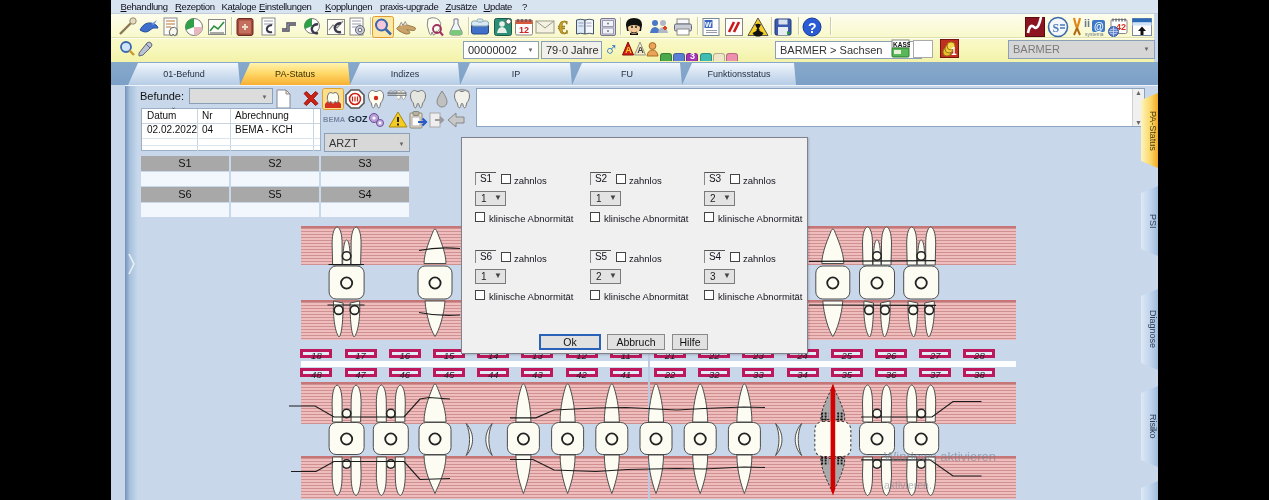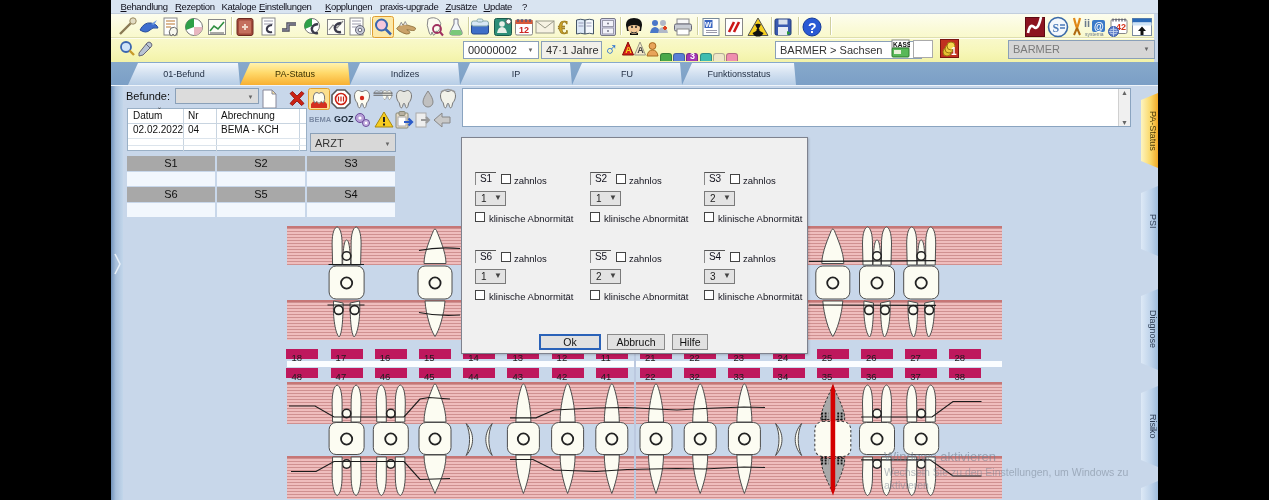--- a/index.html
+++ b/index.html
@@ -18,26 +18,26 @@
 .ic2 svg{width:18px;height:18px;}
 .combo{position:absolute;background:#fff;border:1px solid #8aa0b8;font-size:11px;color:#2c2c2c;}
 .combo .tx{position:absolute;left:4px;top:2px;white-space:nowrap;}
 .chev{position:absolute;right:1px;top:1px;bottom:1px;width:13px;color:#666;font-size:6px;
  text-align:center;line-height:15px;}
 #tabrow{left:0;top:62px;width:1047px;height:23px;background:linear-gradient(180deg,#87a9cb,#7b9fc6);}
 .tab{position:absolute;top:1px;height:22px;font-size:9px;color:#1f2c40;text-align:center;line-height:22px;
  background:linear-gradient(180deg,#f2f7fc 0%,#d5e2f1 45%,#b6cde6 100%);
  clip-path:polygon(10px 0,calc(100% - 2px) 0,100% 100%,0 100%);}
 .tabsel{background:linear-gradient(180deg,#fff3ae 0%,#ffd96a 45%,#f8b032 100%);color:#3a3000;}
-#content{left:0;top:85px;width:1047px;height:415px;background:#c8d7ea;border-top:1px solid #eef4fa;}
+#content{left:14px;top:85px;width:1047px;height:415px;background:#c8d7ea;border-top:1px solid #eef4fa;}
 .band{position:absolute;left:176px;width:715px;
  background:repeating-linear-gradient(180deg,#cf9090 0px,#cf9090 1px,#efbdbd 1px,#efbdbd 3px);
  border-top:2px solid #c67676;}
-.numbox{position:absolute;width:32px;height:9px;background:#e3edf9;border:5px solid #be185d;
- font-size:9.5px;color:#1c1c1c;text-align:left;line-height:8px;}
+.numbox{position:absolute;width:32px;height:9px;background:#e3edf9;border:3px solid #be185d;
+ font-size:9.5px;color:#1c1c1c;text-align:center;line-height:8px;font-style:italic;}
 .gbx{position:absolute;font-size:9.5px;color:#14141e;}
 .cbx{position:absolute;width:10px;height:10px;background:#fff;border:1px solid #444;}
 .dlgsel{position:absolute;width:31px;height:15px;background:#e3e3e3;border:1px solid #7a7a7a;
  font-size:10px;color:#1c1c1c;}
 .dlgsel .v{position:absolute;left:5px;top:1px;}
 .dlgsel .c{position:absolute;right:3px;top:1px;font-size:8px;color:#444;}
 .btn{position:absolute;height:16px;background:#e1e1e1;border:1px solid #8a8a8a;
  font-size:10.5px;color:#111;text-align:center;line-height:14px;}
 .rtab{position:absolute;left:1030px;width:17px;color:#2c3b52;font-size:9px;
  background:linear-gradient(90deg,#dde9f6 0%,#bdd2ea 60%,#9fbcdc 100%);
@@ -262,21 +262,21 @@
         </svg></div>
       <div class="ic2" style="left:26px;top:2px"><svg viewBox="0 0 18 18">
           <path d="M2,13 L10,3 q2,-2 4,0 q2,2 0,4 L6,15 l-4,1 Z" fill="#b8c4d4" stroke="#667"></path>
           <path d="M9,4 l4,4" stroke="#667"></path>
         </svg></div>
       <div class="combo" style="left:352px;top:3px;width:76px;height:18px">
         <span class="tx">00000002</span>
         <span class="chev">▼</span>
       </div>
       <div class="combo" style="left:430px;top:3px;width:61px;height:18px;background:#f2f0ea">
-        <span class="tx">47·1 Jahre</span>
+        <span class="tx">79·0 Jahre</span>
       </div>
       <div class="ab" style="left:493px;top:0px;width:20px;height:20px;font-size:19px;font-weight:bold;color:#2a6fd4">♂</div>
       <div class="ab" style="left:511px;top:3px;width:12px;height:16px"><svg width="12" height="16">
           <path d="M6,1 L11.5,14 H0.5 Z" fill="#d42018" stroke="#8a0a08"></path>
           <text x="3.2" y="12" font-size="9" fill="#f8d020" font-family="Liberation Sans" font-weight="bold">A</text>
         </svg></div>
       <div class="ab" style="left:523px;top:3px;width:12px;height:16px"><svg width="12" height="16">
           <path d="M6,1 L11.5,14 H0.5 Z" fill="#f2e8c8" stroke="#998"></path>
           <text x="3.2" y="12" font-size="9" fill="#444" font-family="Liberation Sans" font-weight="bold">A</text>
         </svg></div>
@@ -597,21 +597,20 @@
       <path d="M698,261.3 L825,260.6" fill="none" stroke="#1c1c1c" stroke-width="1.2"></path>
       <path d="M698,305 L825,305.4" fill="none" stroke="#1c1c1c" stroke-width="1.2"></path>
       <path d="M178,406 L204,406 L223,417 L293,417 L309,399 L318,397.5 L339,399" fill="none" stroke="#1c1c1c" stroke-width="1.2"></path>
       <path d="M180,471.5 L205,471.5 L223,461.5 L293,461.5 L309,479.5 L339,478.5" fill="none" stroke="#1c1c1c" stroke-width="1.2"></path>
       <path d="M399,417.8 L425,417.8 L443,410 L485,408 L515,407.5 L566,410 L593,408.5 L633,407 L654,407.5" fill="none" stroke="#1c1c1c" stroke-width="1.2"></path>
       <path d="M399,459.5 L422,459.5 L443,470 L485,471.5 L516,469.5 L566,468.5 L593,469 L633,467 L654,467.5" fill="none" stroke="#1c1c1c" stroke-width="1.2"></path>
       <path d="M750,417 L821,417 L842,401.5 L870.5,401.5" fill="none" stroke="#1c1c1c" stroke-width="1.2"></path>
       <path d="M750,459.8 L819,459.8 L842,476 L870.5,476" fill="none" stroke="#1c1c1c" stroke-width="1.2"></path>
     </svg>
     <div class="ab" style="left:773px;top:449px;color:rgba(116,128,144,.6);font-size:13px;">Windows aktivieren</div>
-<div class="ab" style="left:773px;top:466px;color:rgba(116,128,144,.5);font-size:10.5px;">Wechseln Sie zu den Einstellungen, um Windows zu</div>
 <div class="ab" style="left:773px;top:479px;color:rgba(116,128,144,.5);font-size:10.5px;">aktivieren.</div>
     <div class="ab" style="left:350px;top:137px;width:347px;height:217px;background:#f0f0f0;border:1px solid #7e828e;box-shadow:1px 1px 2px rgba(0,0,0,.18)">
       <div class="ab" style="left:13px;top:34px;width:110px;height:76px">
         <div class="ab" style="left:0;top:0;width:21px;height:13px;border-top:1.5px solid #555;border-left:1px solid #888;font-size:10px;color:#14141e;text-align:center">S1</div>
         <div class="cbx" style="left:26px;top:2px"></div>
         <div class="gbx" style="left:39px;top:3px">zahnlos</div>
         <div class="dlgsel" style="left:0;top:19px">
           <span class="v">1</span>
           <span class="c">▼</span>
         </div>

